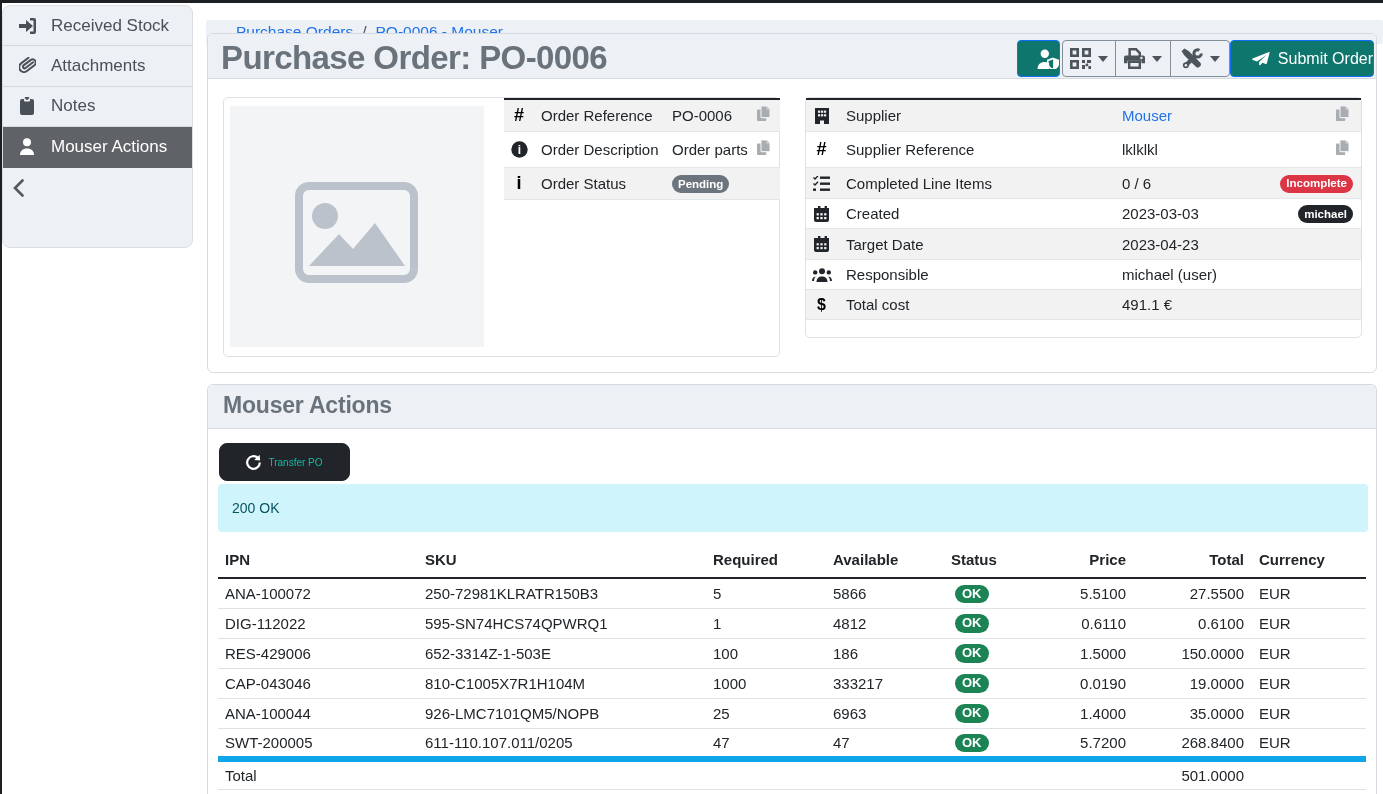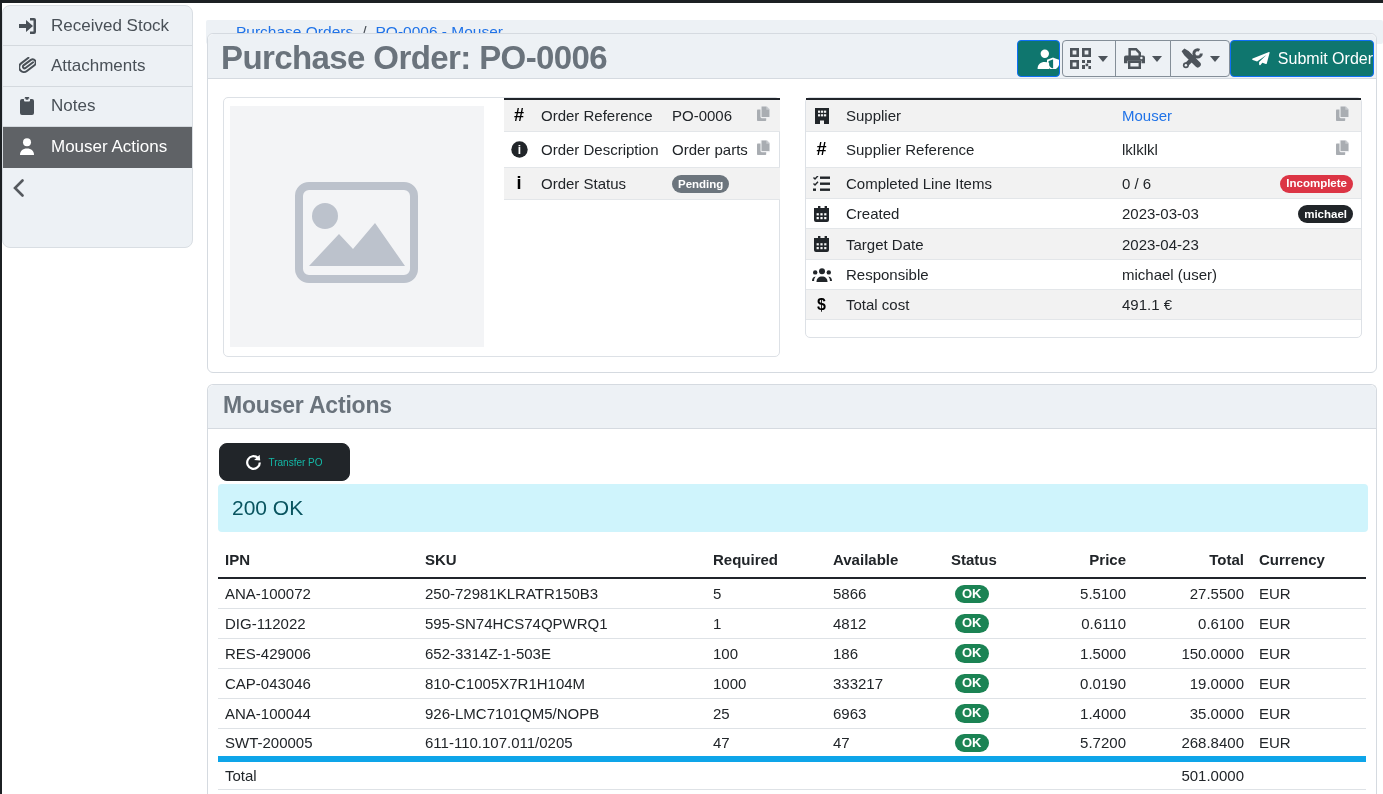--- a/index.html
+++ b/index.html
@@ -81,21 +81,21 @@
 a.link { color:#2073e8; text-decoration:none; }
 
 
 .cpy { display:inline-block; }
 
 
 #btn-transfer { position:absolute; left:11px; top:58px; width:131px; height:38px;
   background:#212529; color:#14b8a6; border-radius:8px; font-size:10px;
   display:flex; align-items:center; justify-content:center; border:1px solid #212529; }
 #alert { position:absolute; left:10px; top:99px; width:1150px; height:48px;
-  background:#cff4fc; border-radius:4px; color:#09545f; font-size:21px;
+  background:#cff4fc; border-radius:4px; color:#09545f; font-size:14px;
   display:flex; align-items:center; padding-left:14px; }
 
 
 #btable { position:absolute; left:10px; top:156px; width:1148px; border-collapse:collapse;
   table-layout:fixed; font-size:15px; color:#212529; }
 #btable th { font-weight:bold; text-align:left; padding:8px 8px 8px 7px; height:37px;
   border-bottom:2px solid #20242a; }
 #btable td { padding:4px 8px 4px 7px; height:30px; border-bottom:1px solid #dee2e6; }
 #btable .r { text-align:right; }
 #btable tr.lastrow td { border-bottom:6px solid #0ea5e9; }

